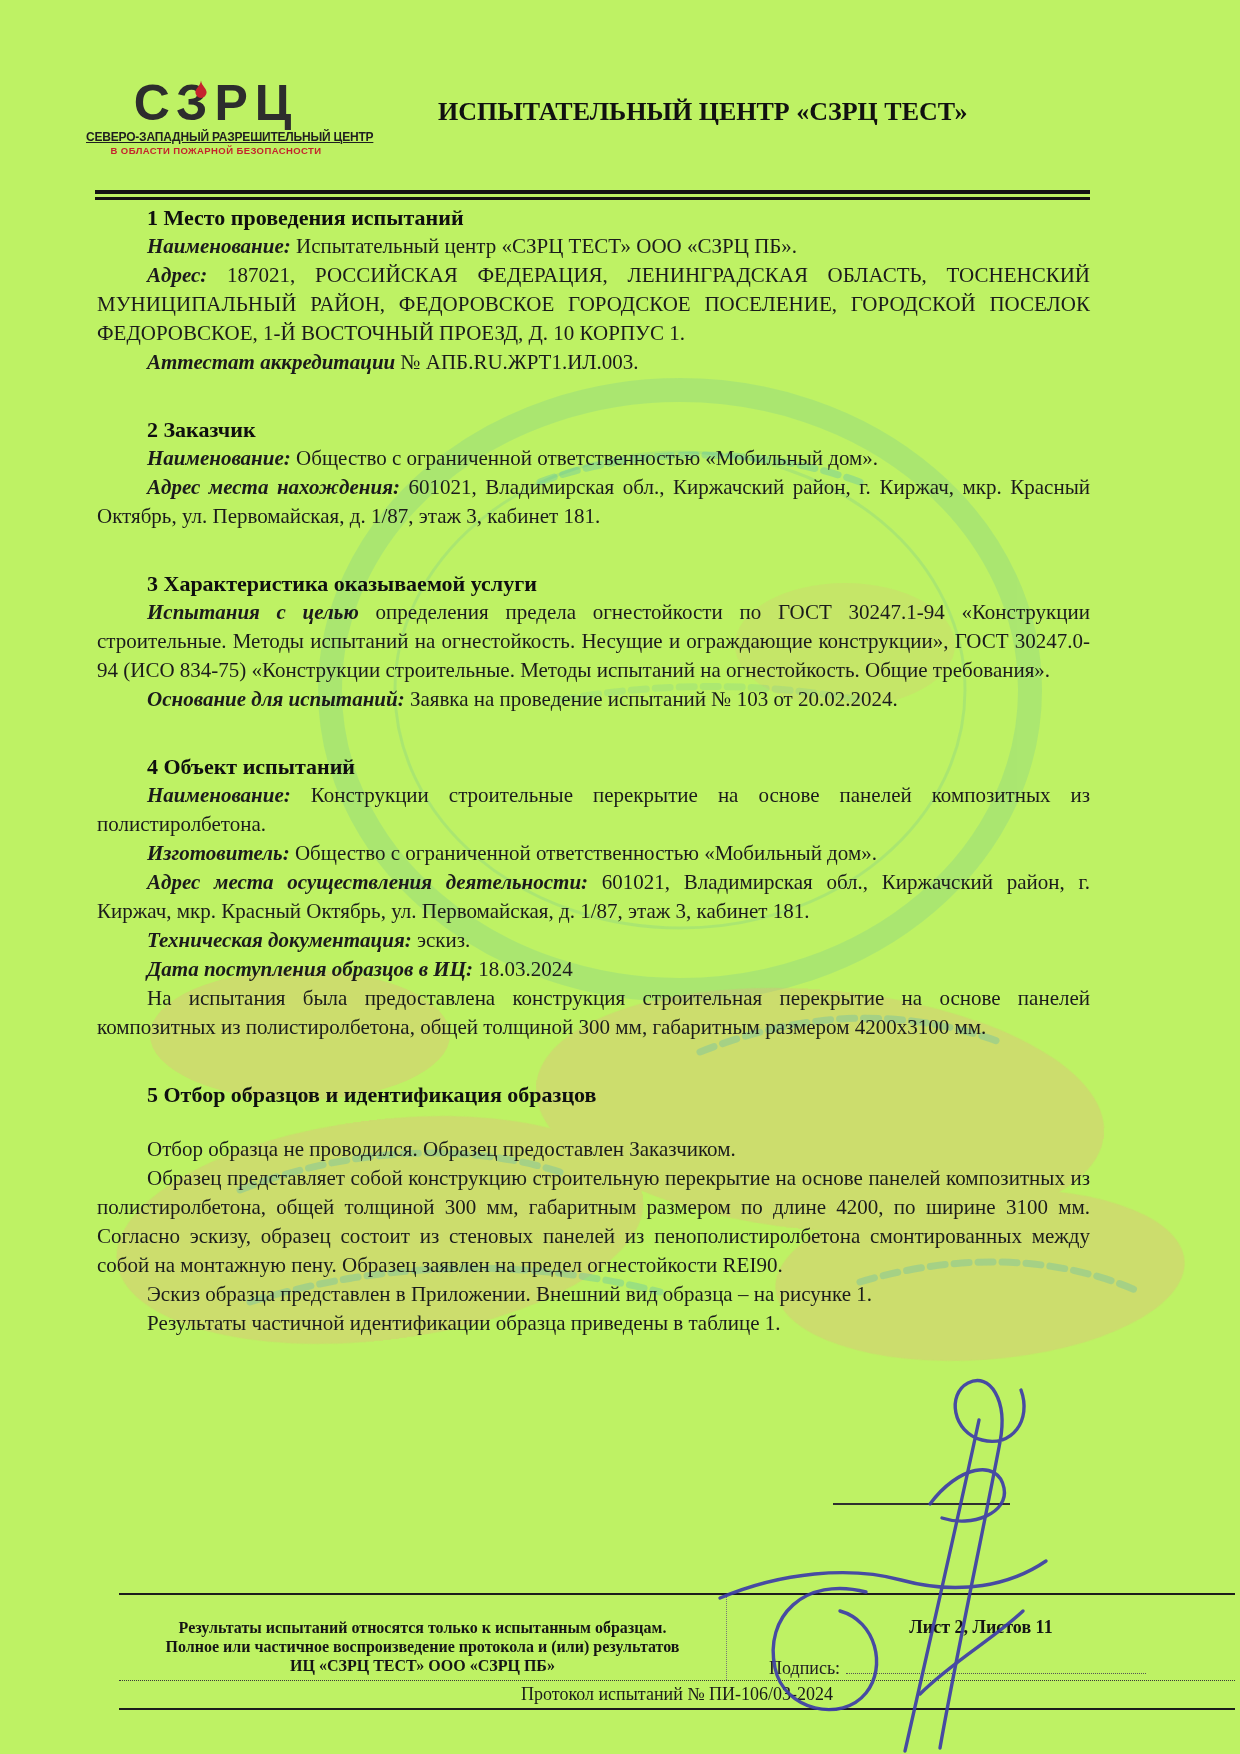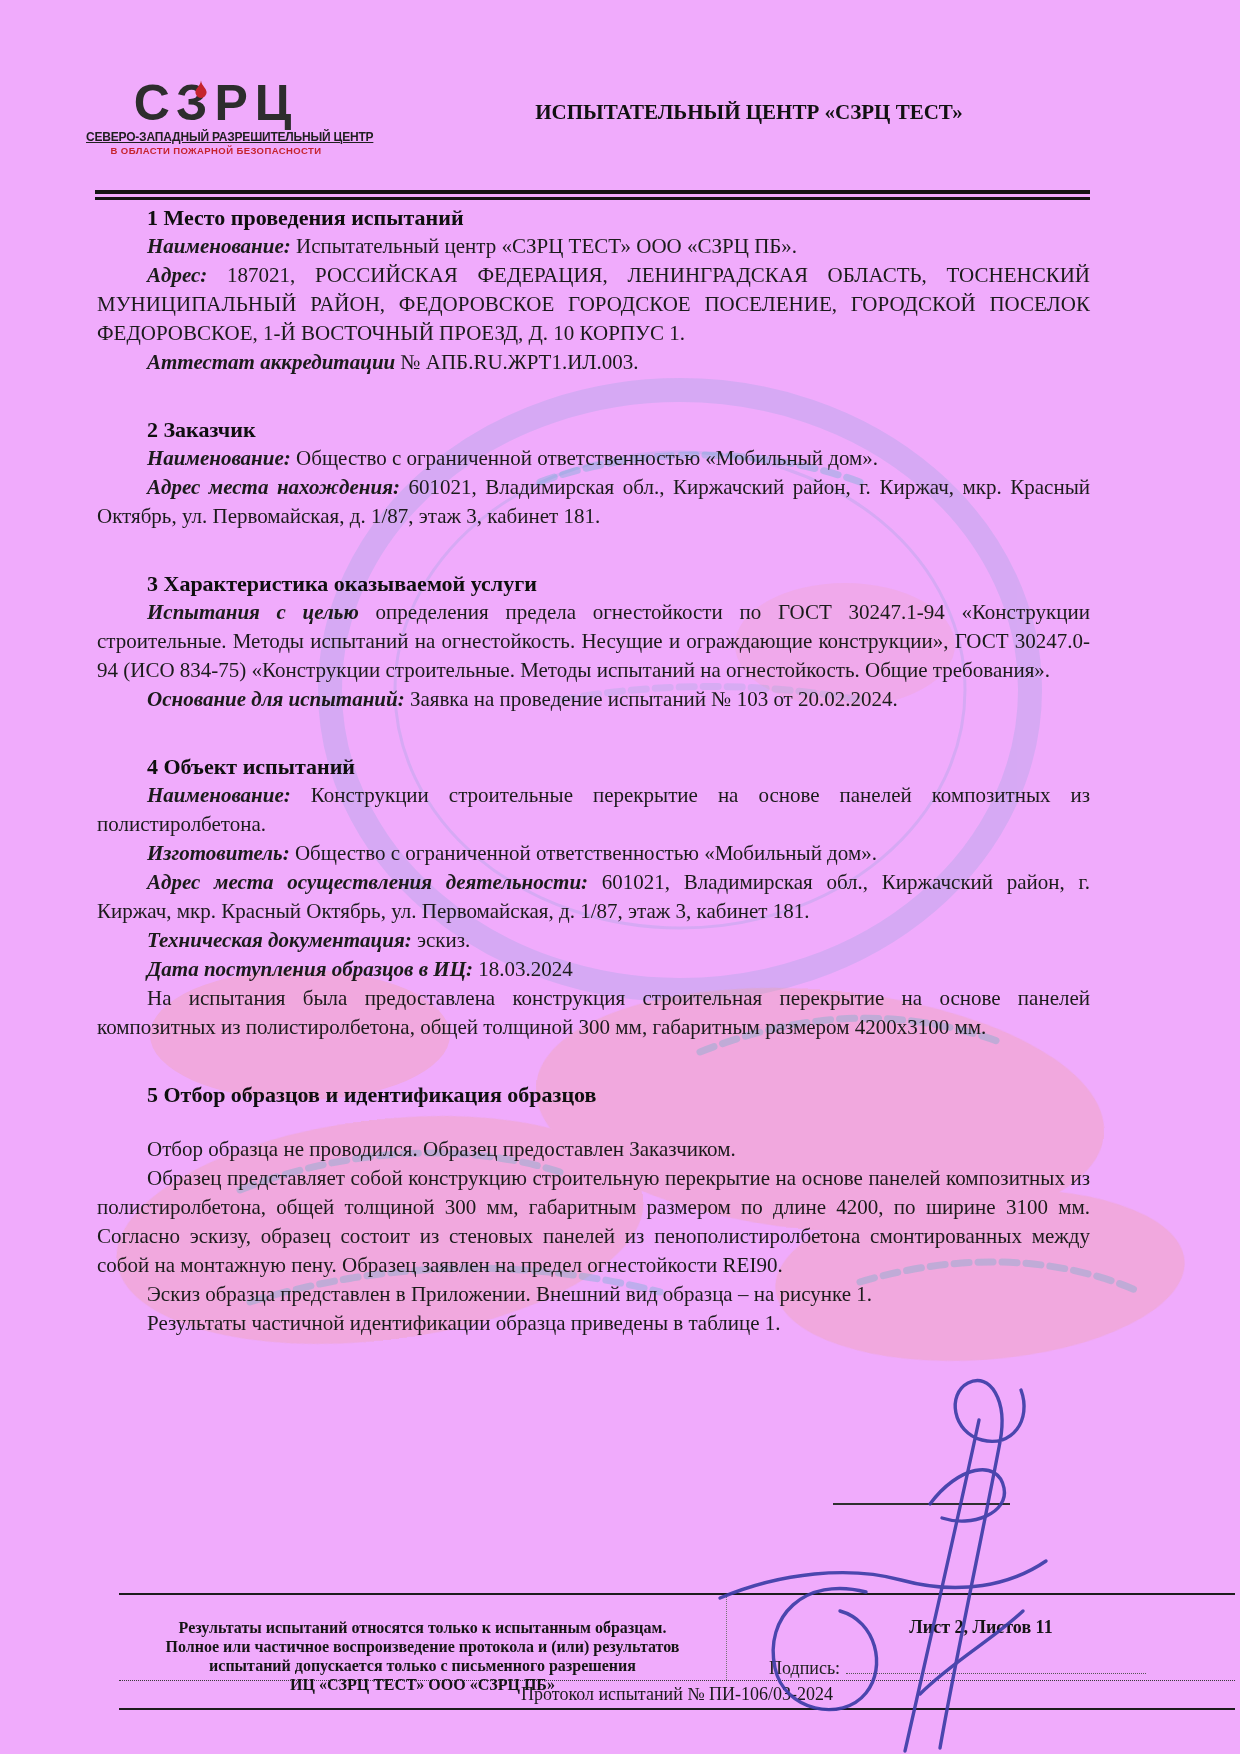--- a/index.html
+++ b/index.html
@@ -1,40 +1,40 @@
 <!DOCTYPE html>
 <html><head>
 <meta charset="utf-8">
 <style>
   html,body{margin:0;padding:0;background:#e8e8e8;}
   .page{
     position:relative;
     width:1240px;height:1754px;
     margin:0 auto;
-    background:#f0abfc;
+    background:#bef264;
     overflow:hidden;
     font-family:"Liberation Serif", serif;
     color:#1b1b1b;
   }
   
   .wm{position:absolute;left:0;top:0;z-index:0;pointer-events:none;}
   
   .doc-header{position:absolute;left:0;top:0;width:100%;height:192px;z-index:2;}
   .logo-block{position:absolute;left:86px;top:80px;width:260px;text-align:center;font-family:"Liberation Sans",sans-serif;}
   .acr-wrap{position:relative;display:inline-block;}
   .acronym{
     font-size:50px;line-height:46px;font-weight:bold;color:#2d2d2d;
     letter-spacing:7px;font-family:"Liberation Sans",sans-serif;
   }
   .flame{position:absolute;left:60px;top:0px;width:14px;height:19px;}
   .logo-sub{font-size:12px;line-height:15px;color:#1f1f1f;letter-spacing:-0.2px;white-space:nowrap;margin-top:4px;font-weight:bold;text-decoration:underline;}
   .logo-sub2{font-size:9.5px;line-height:12px;color:#c5232d;letter-spacing:0.4px;font-weight:bold;}
   .title-block{
-    position:absolute;left:424px;top:98px;width:650px;text-align:center;
-    font-weight:bold;font-size:21px;line-height:28px;color:#111;
+    position:absolute;left:438px;top:98px;width:650px;text-align:left;
+    font-weight:bold;font-size:26px;line-height:28px;color:#111;
   }
   .double-rule{
     position:absolute;left:95px;top:190px;width:995px;height:3px;z-index:2;
     border-top:4px solid #141414;border-bottom:3px solid #141414;
   }
   
   .doc-main{
     position:absolute;left:97px;top:203px;width:993px;z-index:2;
     font-size:21px;line-height:29px;
   }
@@ -207,21 +207,20 @@
       <path d="M230 332 C 262 300 302 278 333 249"></path>
       <path d="M240 142 C 268 104 308 96 314 126 C 319 151 282 166 252 156"></path>
     </g>
   </svg>
 
   <footer class="doc-footer">
     <div class="f-top">
       <div class="f-left">
         <div>Результаты испытаний относятся только к испытанным образцам.</div>
         <div>Полное или частичное воспроизведение протокола и (или) результатов</div>
-        <div>испытаний допускается только с письменного разрешения</div>
         <div>ИЦ «СЗРЦ ТЕСТ» ООО «СЗРЦ ПБ»</div>
       </div>
       <div class="f-right">
         <div class="f-sheet">Лист 2, Листов 11</div>
         <div class="f-sign">Подпись:</div>
       </div>
     </div>
     <div class="f-protocol">Протокол испытаний № ПИ-106/03-2024</div>
   </footer>
 

